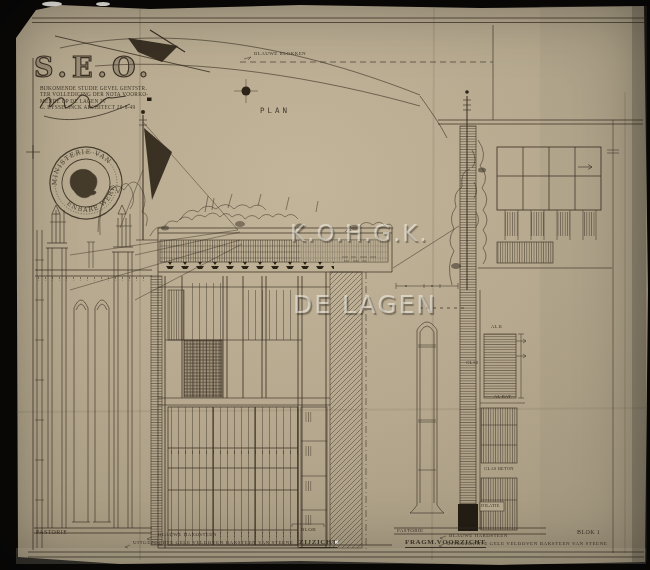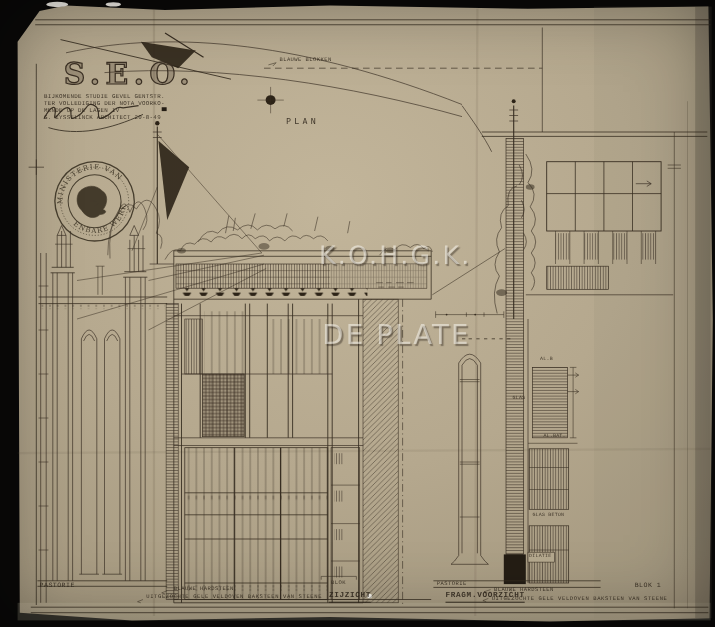--- a/index.html
+++ b/index.html
@@ -1,25 +1,25 @@
 <!DOCTYPE html>
 <html><head>
 <meta charset="utf-8">
 <style>
   html,body{margin:0;padding:0;background:#070605;}
   #stage{position:relative;width:650px;height:570px;background:#0a0908;overflow:hidden;
          font-family:"DejaVu Sans",sans-serif;}
   #stage svg{position:absolute;left:0;top:0;}
-  .lbl{position:absolute;font-family:Liberation Mono, monospace;color:#31281d;
+  .lbl{position:absolute;font-family:Liberation Serif, serif;color:#31281d;
        white-space:nowrap;letter-spacing:.4px;opacity:.88;text-transform:uppercase;}
   .t5{font-size:5px;} .t45{font-size:4.5px;letter-spacing:.2px;} .t6{font-size:6px;}
   .big{font-size:7px;font-weight:bold;border-bottom:1px solid #31281d;padding-bottom:1px;letter-spacing:.6px;}
   .note{font-size:5.3px;line-height:6.4px;letter-spacing:.25px;}
   #seo-title{position:absolute;left:34px;top:52px;font-family:"DejaVu Serif",serif;
-       font-size:27px;font-weight:bold;letter-spacing:5px;color:rgba(58,47,35,.22);padding-left:24px;
+       font-size:27px;font-weight:bold;letter-spacing:5px;color:rgba(58,47,35,.22);
        -webkit-text-stroke:1.1px #3a2f23;}
   .wm{position:absolute;font-family:"DejaVu Sans",sans-serif;color:rgba(250,248,242,.52);
       text-shadow:1.5px 1.5px 1px rgba(48,40,30,.45);letter-spacing:2px;font-weight:500;}
   #wm1{left:290px;top:220px;font-size:23px;}
   #wm2{left:293px;top:290px;font-size:25px;}
   #vignette{position:absolute;left:0;top:0;width:650px;height:570px;pointer-events:none;
       box-shadow:inset 0 0 70px rgba(0,0,0,.38);}
   #plan-lbl{font-size:7.5px;letter-spacing:3px;font-family:"DejaVu Sans Mono",monospace;margin-top:28px;}
 </style>
 </head>
@@ -316,16 +316,16 @@
   <div class="lbl t5" style="left:447px;top:541px;letter-spacing:.55px;">UITGEZOCHTE GELE VELDOVEN BAKSTEEN VAN STEENE</div>
   <div class="lbl t6" style="left:577px;top:529px;">BLOK 1</div>
 
   <div class="lbl t45" style="left:481px;top:503px;">DILATIE</div>
   <div class="lbl t45" style="left:491px;top:324px;">AL.B</div>
   <div class="lbl t45" style="left:466px;top:360px;">GLAS</div>
   <div class="lbl t45" style="left:494px;top:394px;">AL.BAT.</div>
   <div class="lbl t45" style="left:484px;top:466px;">GLAS BETON</div>
 
   <div class="wm" id="wm1">K.O.H.G.K.</div>
-  <div class="wm" id="wm2">DE PLATE</div>
+  <div class="wm" id="wm2">DE LAGEN</div>
 
   <div id="vignette"></div>
 </div>
 
 </body></html>

